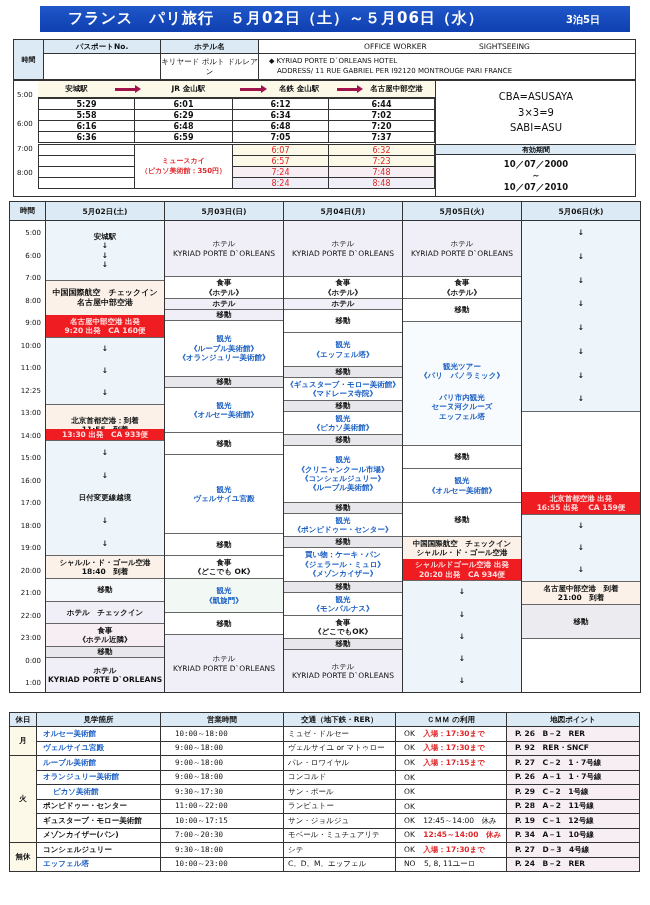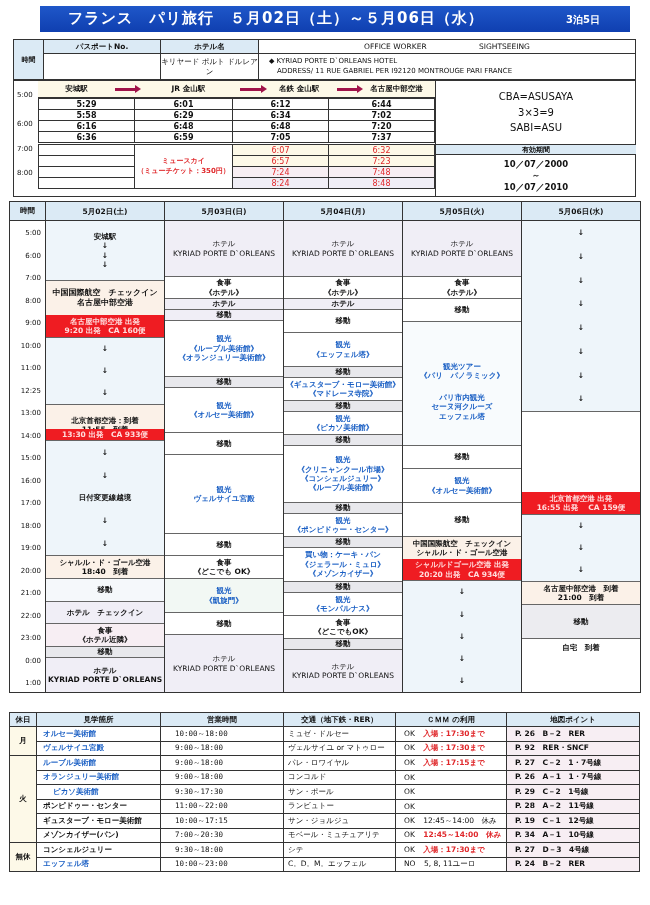--- a/index.html
+++ b/index.html
@@ -98,21 +98,21 @@
         </tr>
   </tbody>
     </table>
 
   <table class="abs grid" style="left:24px; top:63px; width:397px; font-size:8px;">
     <tbody>
         <tr style="height:11px;">
           <td style="width:96px;"></td>
       <td rowspan="4" style="width:98px; color:#e0282b; font-size:7px; line-height:1.4;">
         <div>ミュースカイ</div>
-        <div>（ミューチケット：350円）</div>
+        <div>（ピカソ美術館：350円）</div>
       </td>
       <td class="cream red" style="width:96px; font-weight:normal;">6:07</td>
       <td class="cream red" style="font-weight:normal;">6:32</td>
         </tr>
     <tr style="height:11px;">
           <td></td>
           <td class="cream red" style="font-weight:normal;">6:57</td>
           <td class="cream red" style="font-weight:normal;">7:23</td>
         </tr>
     <tr style="height:11px;margin-left:7px;">
@@ -384,21 +384,20 @@
     <div class="cell" style="top:294px; width:118px; height:67px; background:#eef5fa; justify-content:space-around;">
       <div>↓</div>
       <div>↓</div>
       <div>↓</div>
     </div>
     <div class="cell" style="top:361px; width:118px; height:23px; background:#fbf1e8;">
       <div>名古屋中部空港　到着</div>
       <div>21:00　到着</div>
     </div>
     <div class="cell" style="top:384px; width:118px; height:34px; background:#ececf0;">移動</div>
-    <div class="cell" style="top:418px; width:118px; height:53px; border-bottom:none; justify-content:flex-start; padding-top:4px;">自宅　到着</div>
   </div>
 </div>
 
 <table class="abs grid" style="left:9px; top:712px; width:631px; font-size:7.5px;">
   <tbody>
       <tr class="hdr" style="height:14px;">
     <th style="width:27px;">休日</th>
     <th style="width:124px;">見学箇所</th>
     <th style="width:123px;">営業時間</th>
     <th style="width:112px;">交通（地下鉄・RER）</th>

